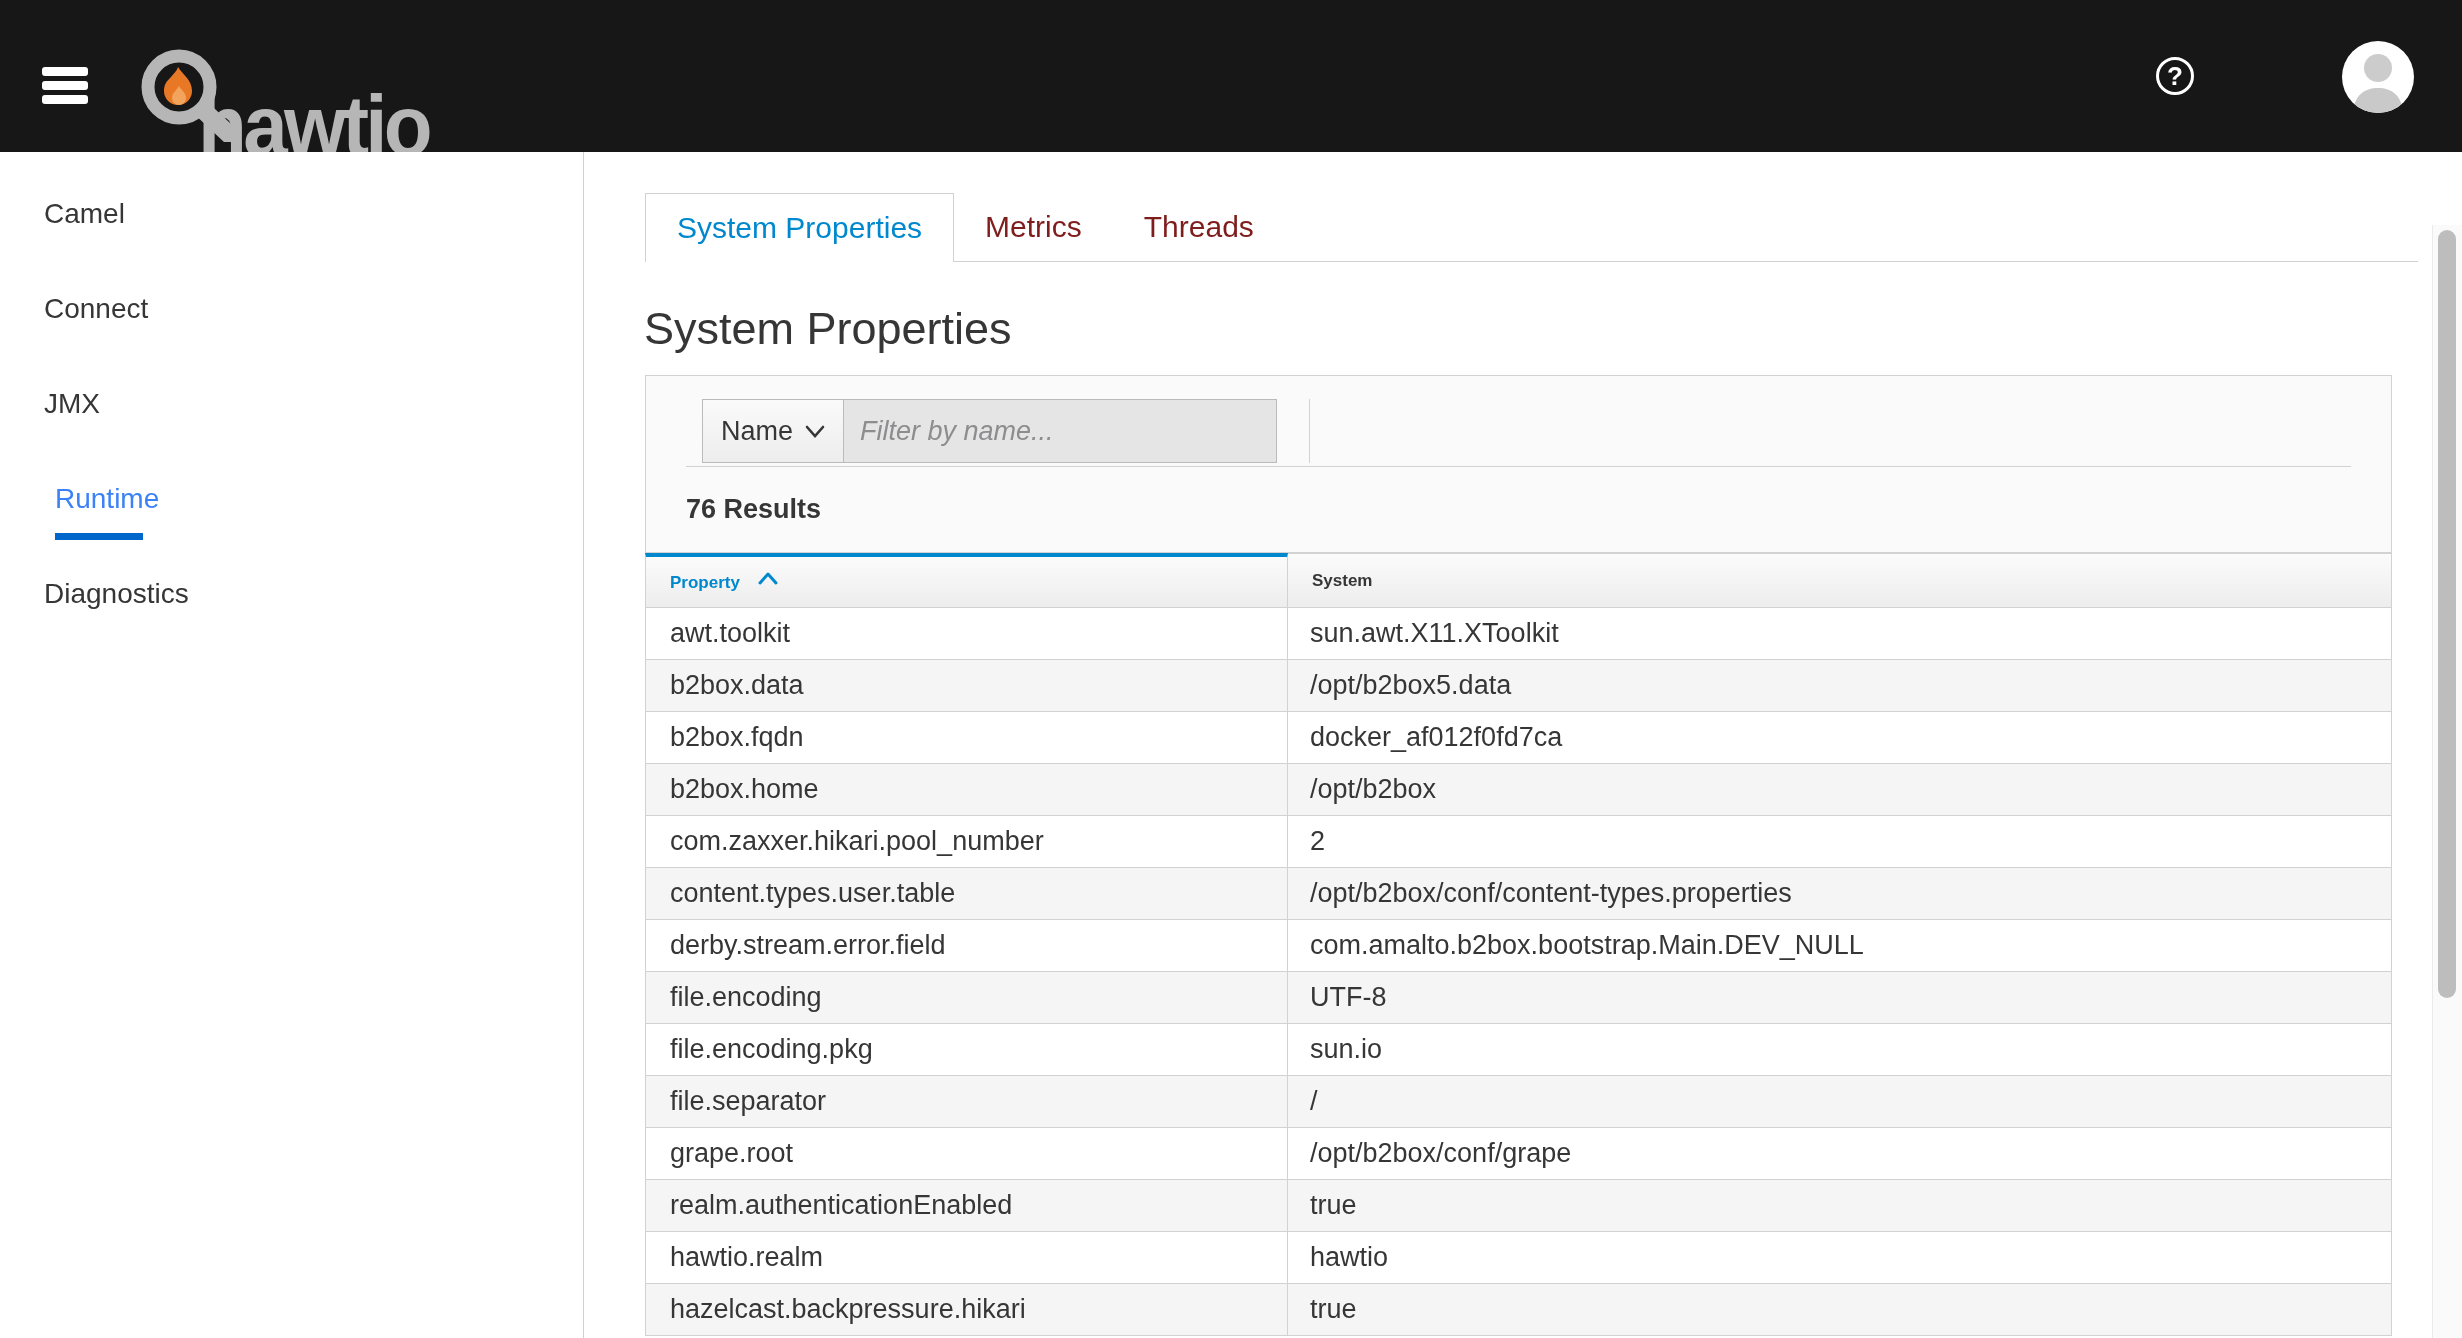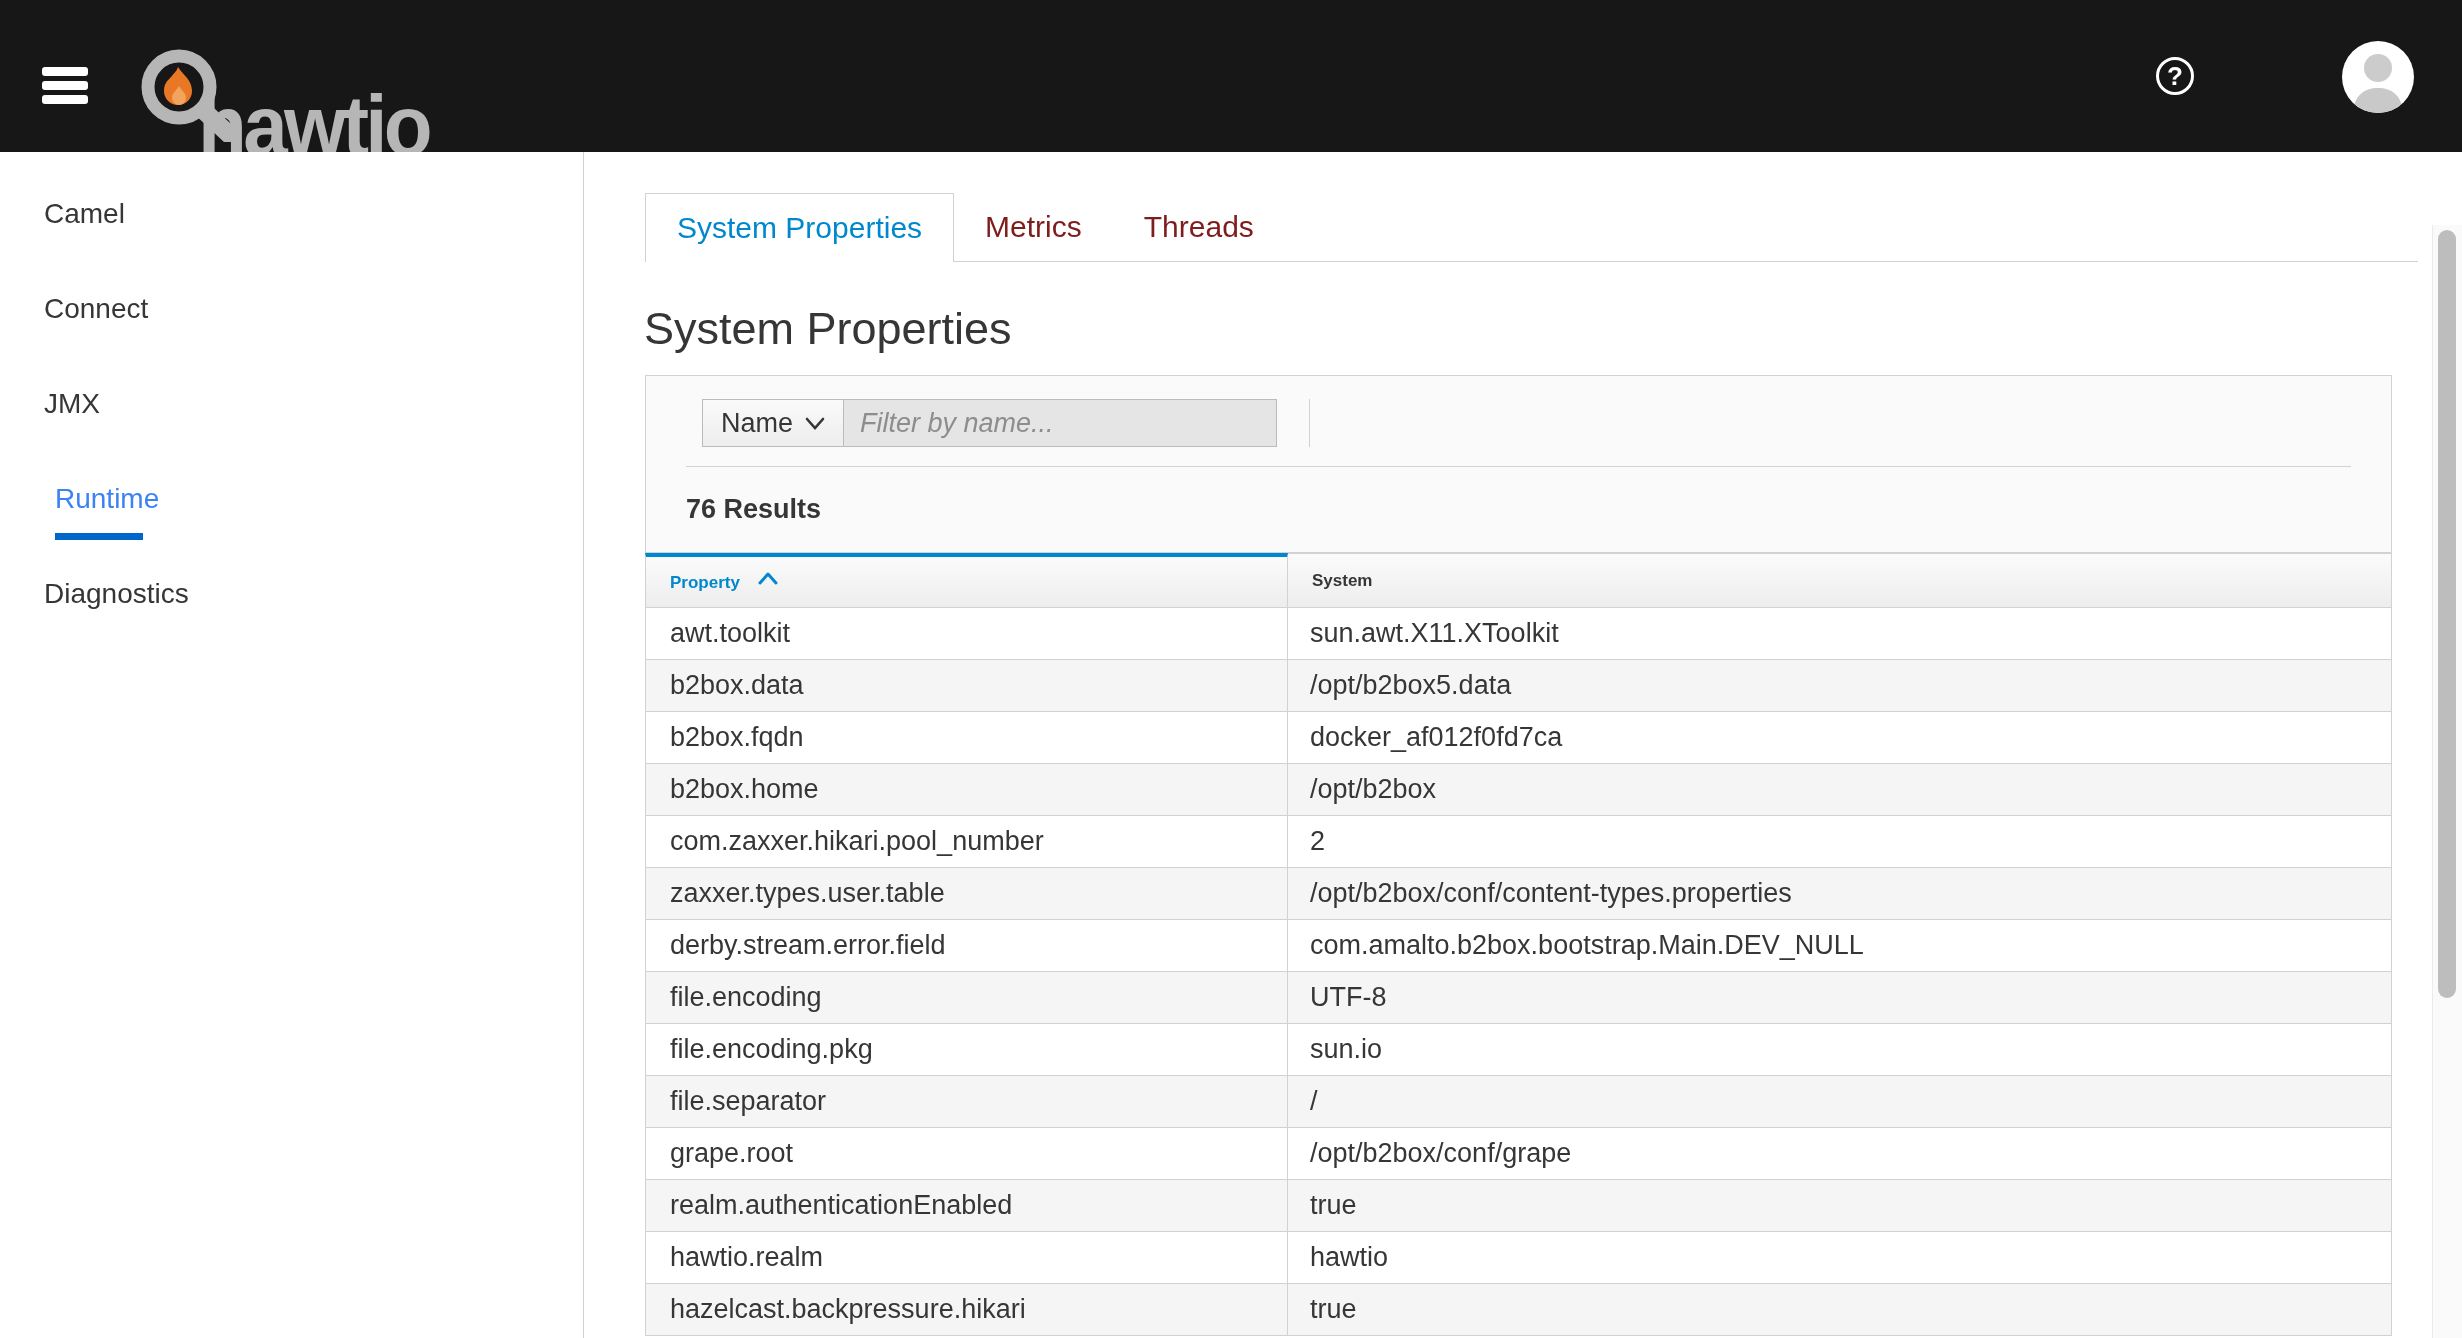--- a/index.html
+++ b/index.html
@@ -36,21 +36,21 @@
   .tab{height:68px;display:flex;align-items:center;padding:0 31px;font-size:30px;color:#7f1d1d;
        cursor:pointer;box-sizing:border-box;white-space:nowrap;}
   .tab.active{height:69px;background:#fff;border:1px solid #d2d2d2;border-bottom:none;color:#0088ce;}
 
   
   .page-title{position:absolute;left:644px;top:303px;margin:0;font-size:45px;font-weight:300;color:#363636;}
 
   
   .card{position:absolute;left:645px;top:375px;width:1747px;height:178px;background:#fafafa;
         border:1px solid #d2d2d2;box-sizing:border-box;}
-  .toolbar{position:absolute;left:40px;top:23px;height:48px;display:flex;align-items:stretch;padding-left:16px;}
+  .toolbar{position:absolute;left:40px;top:23px;height:64px;display:flex;align-items:stretch;padding-left:16px;}
   .attr-btn{display:flex;align-items:center;gap:12px;padding:0 18px;font-size:27px;color:#363636;
             background:linear-gradient(#fafafa,#ededed);border:1px solid #bbbbbb;cursor:pointer;}
   .filter-input{width:433px;border:1px solid #bbbbbb;border-left:none;background:#e5e5e5;
                 padding:0 16px;font-size:27px;color:#363636;box-sizing:border-box;outline:none;}
   .filter-input::placeholder{font-style:italic;color:#8d8d8f;}
   .toolbar-sep{width:1px;background:#d2d2d2;margin-left:32px;}
   .card-divider{position:absolute;left:40px;right:40px;top:90px;height:1px;background:#d2d2d2;}
   .results{position:absolute;left:40px;top:118px;font-size:27px;font-weight:bold;color:#363636;}
 
   
@@ -187,21 +187,21 @@
         </tr>
         <tr class="striped">
           <td class="prop">b2box.home</td>
           <td class="val">/opt/b2box</td>
         </tr>
         <tr class="">
           <td class="prop">com.zaxxer.hikari.pool_number</td>
           <td class="val">2</td>
         </tr>
         <tr class="striped">
-          <td class="prop">zaxxer.types.user.table</td>
+          <td class="prop">content.types.user.table</td>
           <td class="val">/opt/b2box/conf/content-types.properties</td>
         </tr>
         <tr class="">
           <td class="prop">derby.stream.error.field</td>
           <td class="val">com.amalto.b2box.bootstrap.Main.DEV_NULL</td>
         </tr>
         <tr class="striped">
           <td class="prop">file.encoding</td>
           <td class="val">UTF-8</td>
         </tr>

